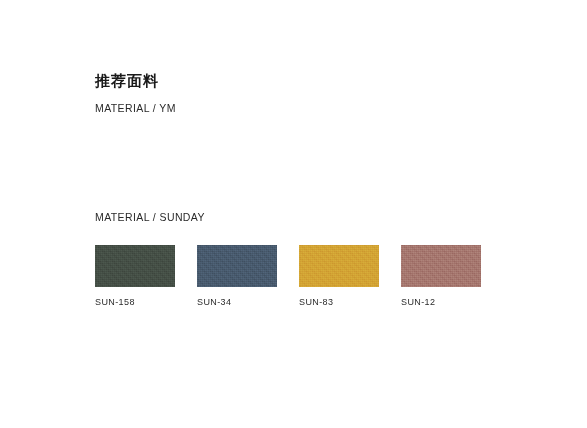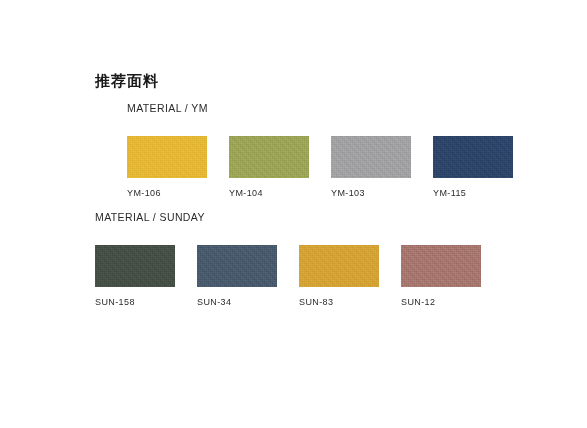--- a/index.html
+++ b/index.html
@@ -54,21 +54,21 @@
     letter-spacing: 1px;
     color: #1a1a1a;
     line-height: 1;
   }
 
   .group {
     position: absolute;
     left: 95px;
     width: 420px;
   }
-  .group-ym { top: 103px; margin-left: 32px; }
+  .group-ym { top: 103px; }
   .group-sunday { top: 212px; }
 
   .group-label {
     font-size: 10.5px;
     letter-spacing: 0.4px;
     color: #2a2a2a;
     line-height: 1;
     margin: 0 0 22px 0;
     white-space: nowrap;
   }
@@ -120,43 +120,20 @@
   <span class="clip-item clip-2"></span>
   <span class="clip-item clip-3"></span>
 </div>
 
 <div class="page">
 
   <h2 class="section-title">推荐面料</h2>
 
   <div class="group group-ym">
     <div class="group-label">MATERIAL / YM</div>
-    <div class="swatch-row">
-
-      <div class="swatch-cell">
-        <div class="swatch" style="background-color: rgb(227, 183, 50);"></div>
-        <div class="swatch-label">YM-106</div>
-      </div>
-
-      <div class="swatch-cell">
-        <div class="swatch" style="background-color: rgb(155, 163, 84);"></div>
-        <div class="swatch-label">YM-104</div>
-      </div>
-
-      <div class="swatch-cell">
-        <div class="swatch" style="background-color: rgb(160, 160, 162);"></div>
-        <div class="swatch-label">YM-103</div>
-      </div>
-
-      <div class="swatch-cell">
-        <div class="swatch" style="background-color: rgb(44, 68, 105);"></div>
-        <div class="swatch-label">YM-115</div>
-      </div>
-
-    </div>
   </div>
 
   <div class="group group-sunday">
     <div class="group-label">MATERIAL / SUNDAY</div>
     <div class="swatch-row">
 
       <div class="swatch-cell">
         <div class="swatch" style="background-color: rgb(68, 78, 69);"></div>
         <div class="swatch-label">SUN-158</div>
       </div>

